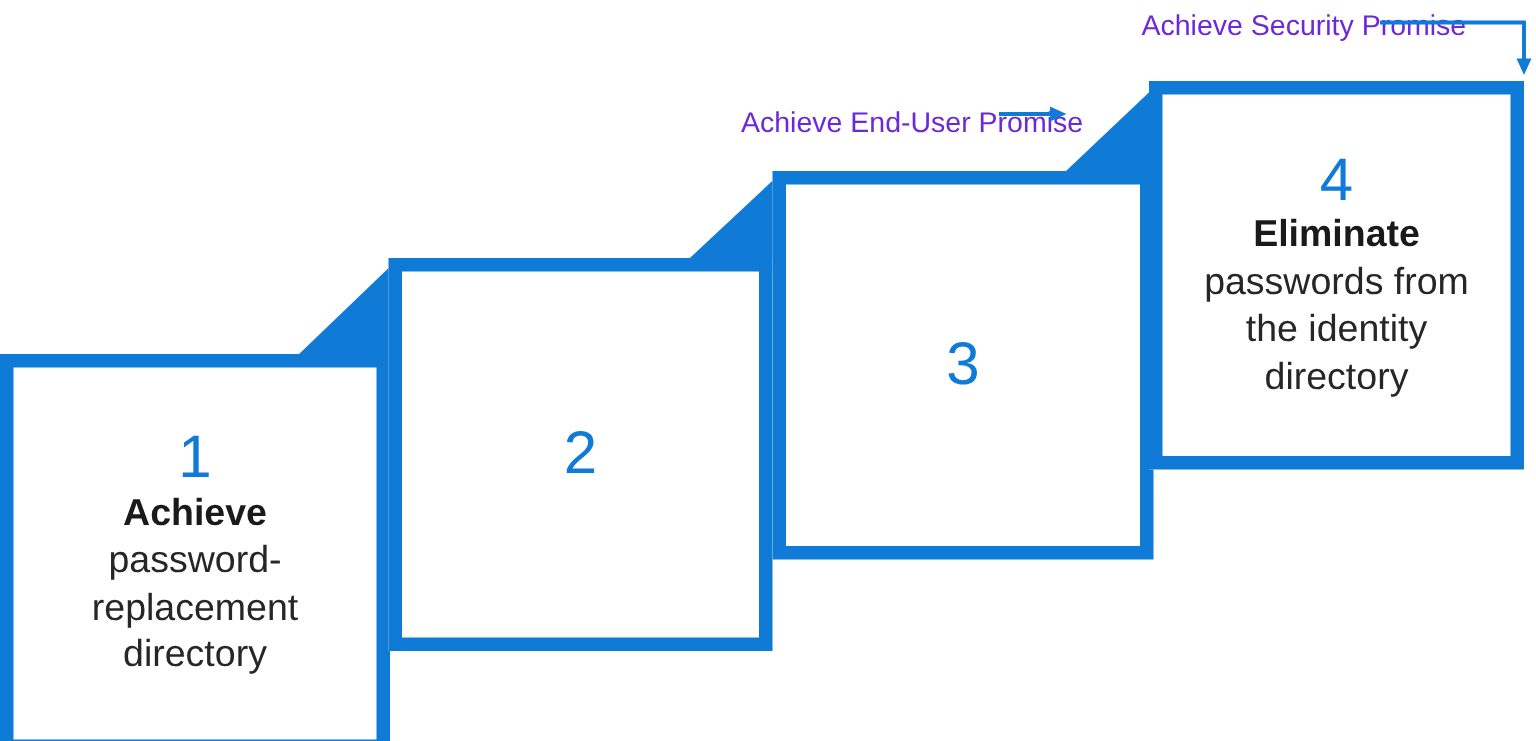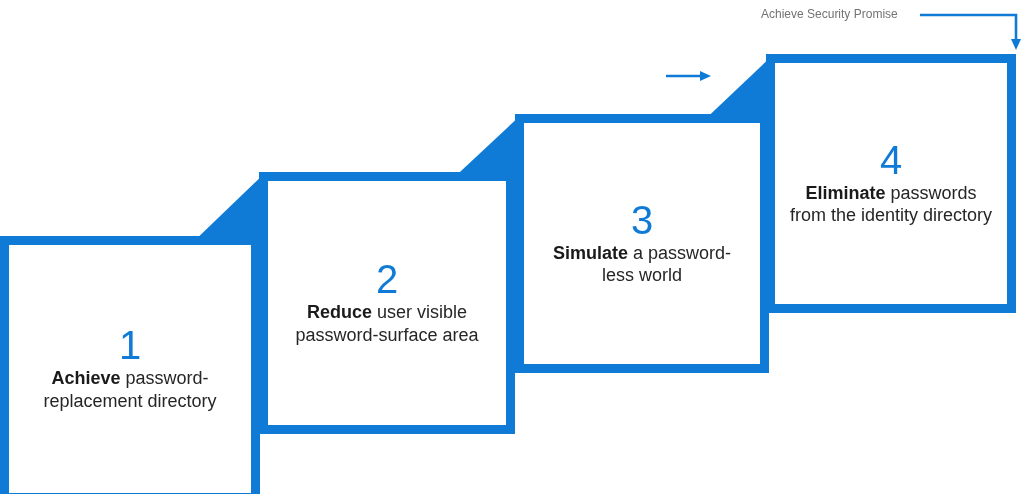--- a/index.html
+++ b/index.html
@@ -36,21 +36,21 @@
   .step-number {
     color: #0f7bd7;
     font-size: 40px;
     line-height: 1.02;
     font-weight: 400;
     letter-spacing: 0px;
     margin-bottom: 1px;
   }
   .step-text {
     color: #262626;
-    font-size: 18px;
+    font-size: 25px;
     line-height: 1.26;
     font-weight: 400;
   }
   .step-text b {
     font-weight: 700;
     color: #1a1a1a;
   }
 
   
   #box-1 { left: 0px;   top: 236px; width: 260px; height: 266px; z-index: 5; }
@@ -61,22 +61,22 @@
   
   .riser {
     position: absolute;
     z-index: 3;
   }
   .riser svg { display: block; }
 
   
   .callout {
     position: absolute;
-    color: #737373;
-    font-size: 12px;
+    color: #6d28d9;
+    font-size: 19px;
     line-height: 1.2;
     white-space: nowrap;
     z-index: 10;
   }
   #callout-enduser { left: 494px; top: 72px; }
   #callout-security { left: 761px; top: 7px; }
 
   .callout-arrow {
     position: absolute;
     z-index: 10;
@@ -108,33 +108,32 @@
     </svg>
   </div>
 
   <div class="step-box" id="box-1">
     <div class="step-number">1</div>
     <div class="step-text"><b>Achieve</b><span> password-replacement directory</span></div>
   </div>
 
   <div class="step-box" id="box-2">
     <div class="step-number">2</div>
-    <div class="step-text"><b>Reduce</b><span> user visible password-surface area</span></div>
   </div>
 
   <div class="step-box" id="box-3">
     <div class="step-number">3</div>
-    <div class="step-text"><b>Simulate</b><span> a password-less world</span></div>
   </div>
 
   <div class="step-box" id="box-4">
     <div class="step-number">4</div>
     <div class="step-text"><b>Eliminate</b><span> passwords from the identity directory</span></div>
   </div>
 
+  <div class="callout" id="callout-enduser">Achieve End-User Promise</div>
 
   <div class="callout-arrow" id="arrow-enduser">
     <svg width="46" height="16" viewBox="0 0 46 16" xmlns="http://www.w3.org/2000/svg">
       <line x1="0" y1="8" x2="36" y2="8" stroke="#0f7bd7" stroke-width="2.6"></line>
       <polygon points="34,3 45,8 34,13" fill="#0f7bd7"></polygon>
     </svg>
   </div>
 
   <div class="callout" id="callout-security">Achieve Security Promise</div>
 

